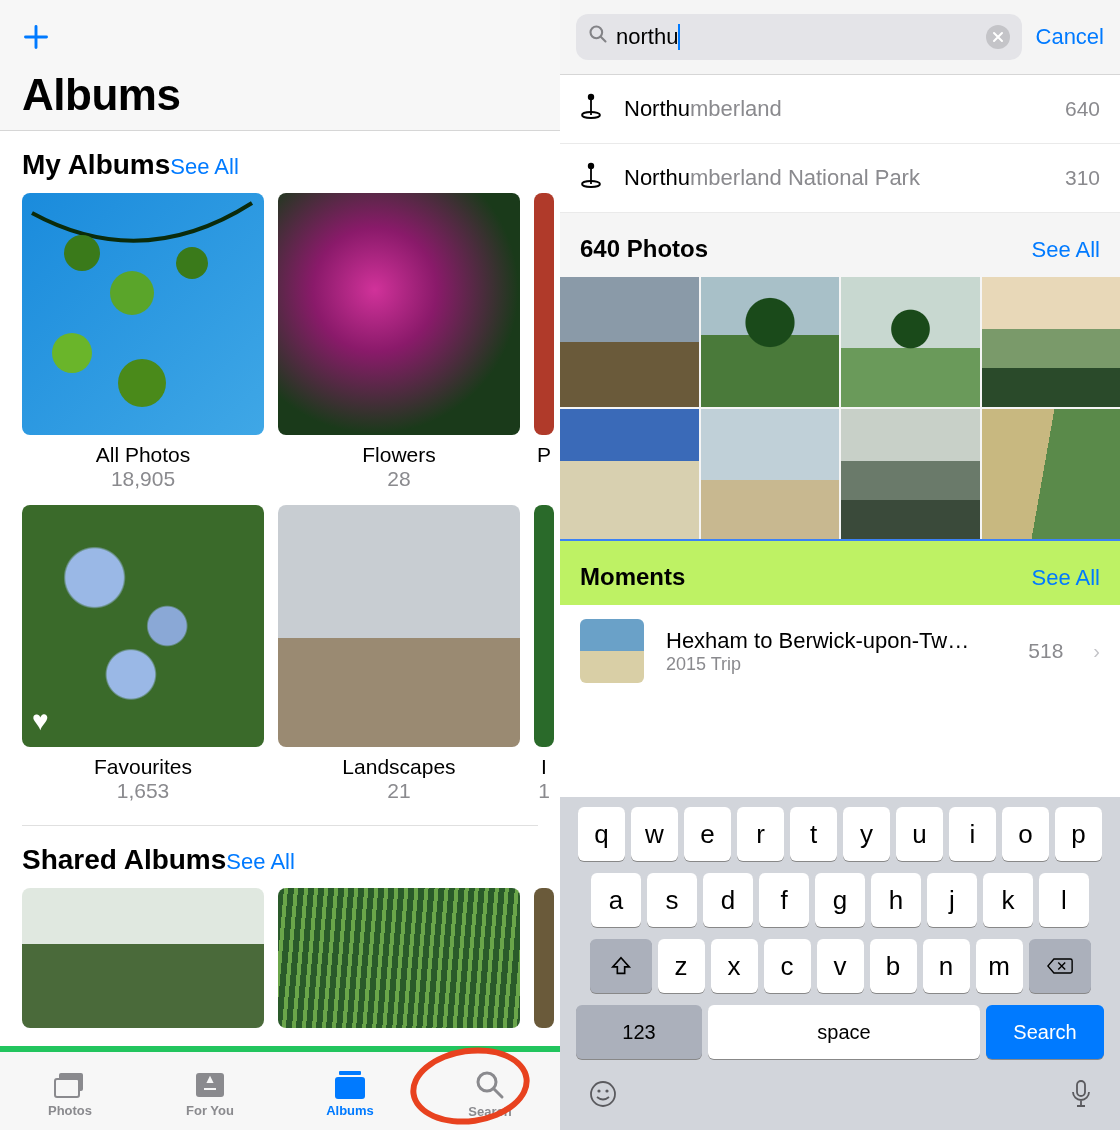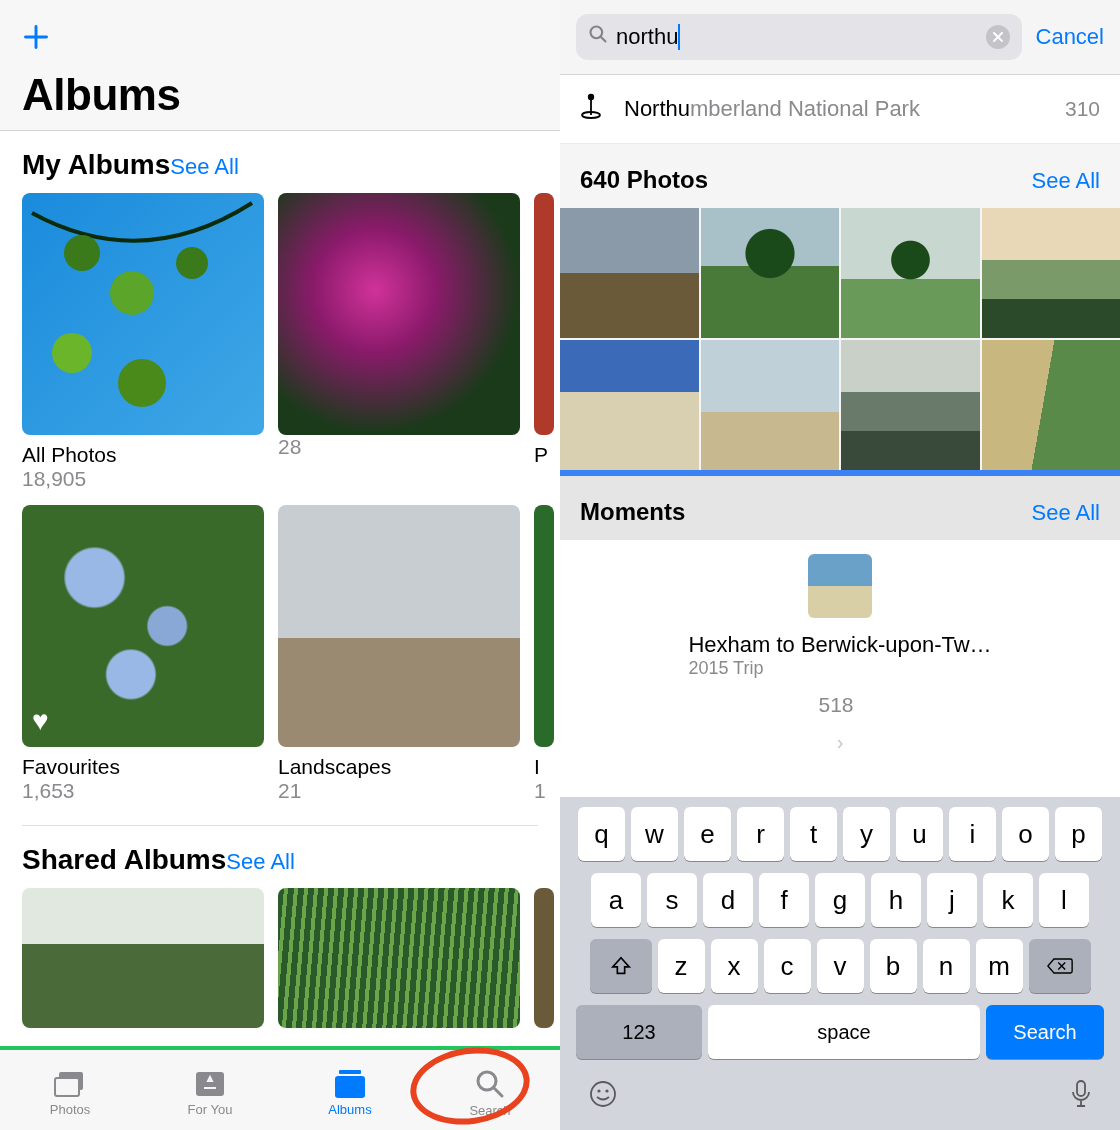--- a/index.html
+++ b/index.html
@@ -35,36 +35,37 @@
     padding: 18px 22px 12px;
   }
   .section-head h2 { font-size: 28px; font-weight: 700; }
   .link { color: #007aff; font-size: 22px; }
   .grid {
     display: flex;
     gap: 14px;
     padding: 0 0 0 22px;
     overflow: hidden;
   }
-  .album { width: 242px; flex: 0 0 242px; }
+  .album { width: 242px; flex: 0 0 242px; text-align: center; }
   .thumb { width: 242px; height: 242px; border-radius: 8px; position: relative; overflow: hidden; }
   .album-title { font-size: 21px; margin-top: 8px; color: #000; }
   .album-count { font-size: 21px; color: #8a8a8e; }
   .row2 { margin-top: 14px; }
   .divider { height: 1px; background: #e0e0e0; margin: 22px 22px 0; }
   .shared-grid .thumb { height: 140px; }
   .tabbar {
     position: absolute; bottom: 0; left: 0; right: 0;
     height: 84px;
     background: #f6f6f6e8;
-    border-top: 4px solid #22c55e;
+    border-top: 6px solid #22c55e;
     display: flex;
     justify-content: space-around;
     align-items: center;
     padding-top: 6px;
+    font-weight: bold;
   }
   .tab { width: 120px; text-align: center; color: #8a8a8e; font-size: 13px; }
   .tab.active { color: #007aff; }
   .tab-icon { display: block; margin: 0 auto 4px; }
   .search-circle {
     position: absolute;
     right: 30px; bottom: 6px;
     width: 120px; height: 76px;
     border: 6px solid #e8421f;
     border-radius: 50%;
@@ -114,23 +115,22 @@
   .photo-grid {
     display: grid;
     grid-template-columns: repeat(4, 1fr);
     grid-auto-rows: 130px;
     gap: 2px;
     background: #f5f5f5;
     padding: 0;
   }
   .ph { background: #888; }
   .moment-row {
-    display: flex; align-items: center; gap: 14px;
+    display: flex; align-items: center; gap: 22px;
     padding: 14px 20px;
-    flex-direction: column;
   }
   .moment-thumb { width: 64px; height: 64px; border-radius: 6px; background: linear-gradient(#6aa1c8 50%, #d9cfa6 50%); }
   .moment-text { flex: 1; }
   .moment-title { font-size: 22px; }
   .moment-sub { font-size: 18px; color: #8a8a8e; }
   .moment-count { color: #8a8a8e; font-size: 21px; margin-right: 8px; }
   .chev { color: #c4c4c8; font-size: 20px; }
   
   .kbd {
     position: absolute; bottom: 0; left: 0; right: 0;
@@ -180,20 +180,21 @@
             <circle cx="170" cy="70" r="16" fill="#3a7a1a"></circle>
             <circle cx="50" cy="160" r="20" fill="#6ab52a"></circle>
             <circle cx="120" cy="190" r="24" fill="#4a8a1a"></circle>
           </svg>
       </div>
       <div class="album-title">All Photos</div>
       <div class="album-count">18,905</div>
     </div>
     <div class="album">
       <div class="thumb" style="background:radial-gradient(circle at 40% 40%, #d1329a 0%, #8a1a6a 30%, #1a3a1a 70%);"></div>
+      <div class="album-title">Flowers</div>
       <div class="album-count">28</div>
     </div>
     <div class="album" style="flex:0 0 20px;width:20px">
       <div class="thumb" style="width:20px;background:#b03a2a;"></div>
       <div class="album-title">P</div>
     </div>
   </div>
 
   <div class="grid row2">
     <div class="album">
@@ -280,20 +281,31 @@
       <span style="flex:1"></span>
       <span class="clear-btn">
         <svg width="12" height="12" viewBox="0 0 12 12">
             <path d="M2 2 L10 10 M10 2 L2 10" stroke="#fff" stroke-width="2" stroke-linecap="round"></path>
           </svg>
       </span>
     </div>
     <span class="link" style="font-size:22px">Cancel</span>
   </div>
 
+  <div class="result-row">
+    <span class="pin-icon">
+      <svg width="22" height="26" viewBox="0 0 22 26">
+          <ellipse cx="11" cy="22" rx="9" ry="3" fill="none" stroke="#000" stroke-width="1.8"></ellipse>
+          <line x1="11" y1="4" x2="11" y2="22" stroke="#000" stroke-width="1.8"></line>
+          <circle cx="11" cy="4" r="3.2" fill="#000"></circle>
+        </svg>
+    </span>
+    <span><span class="res-prefix">Northu</span><span class="res-suffix">mberland</span></span>
+    <span class="res-count">640</span>
+  </div>
   <div class="result-row">
     <span class="pin-icon">
       <svg width="22" height="26" viewBox="0 0 22 26">
           <ellipse cx="11" cy="22" rx="9" ry="3" fill="none" stroke="#000" stroke-width="1.8"></ellipse>
           <line x1="11" y1="4" x2="11" y2="22" stroke="#000" stroke-width="1.8"></line>
           <circle cx="11" cy="4" r="3.2" fill="#000"></circle>
         </svg>
     </span>
     <span><span class="res-prefix">Northu</span><span class="res-suffix">mberland National Park</span></span>
     <span class="res-count">310</span>
@@ -307,21 +319,21 @@
     <div class="ph" style="background:linear-gradient(#8a9aa8 0 50%,#6a5a3a 50%);"></div>
     <div class="ph" style="background:radial-gradient(circle at 50% 35%,#1a4a1a 0 22%,transparent 23%),linear-gradient(#a8c0c8 0 45%,#4a7a3a 45%);"></div>
     <div class="ph" style="background:radial-gradient(circle at 50% 40%,#1a4a1a 0 18%,transparent 19%),linear-gradient(#c8d8d0 0 55%,#6a9a5a 55%);"></div>
     <div class="ph" style="background:linear-gradient(#e8d8b8 0 40%,#7a9a6a 40% 70%,#2a4a2a 70%);"></div>
     <div class="ph" style="background:linear-gradient(#3a6ab8 0 40%,#d8d0b0 40%);"></div>
     <div class="ph" style="background:linear-gradient(#c0d0d8 0 55%,#c8b890 55%);"></div>
     <div class="ph" style="background:linear-gradient(#c8d0c8 0 40%,#6a7a6a 40% 70%,#3a4a3a 70%);"></div>
     <div class="ph" style="background:linear-gradient(100deg,#c8b880 0 45%,#5a8a4a 45%);"></div>
   </div>
 
-  <div class="sec-head2" style="background:#e5e5e5;border-top:6px solid #3b82f6">
+  <div class="sec-head2" style="background:#bef264;border-top:2px solid #3b82f6">
     <h2>Moments</h2>
     <span class="link">See All</span>
   </div>
   <div class="moment-row">
     <div class="moment-thumb"></div>
     <div class="moment-text">
       <div class="moment-title">Hexham to Berwick-upon-Tw…</div>
       <div class="moment-sub">2015 Trip</div>
     </div>
     <span class="moment-count">518</span>

